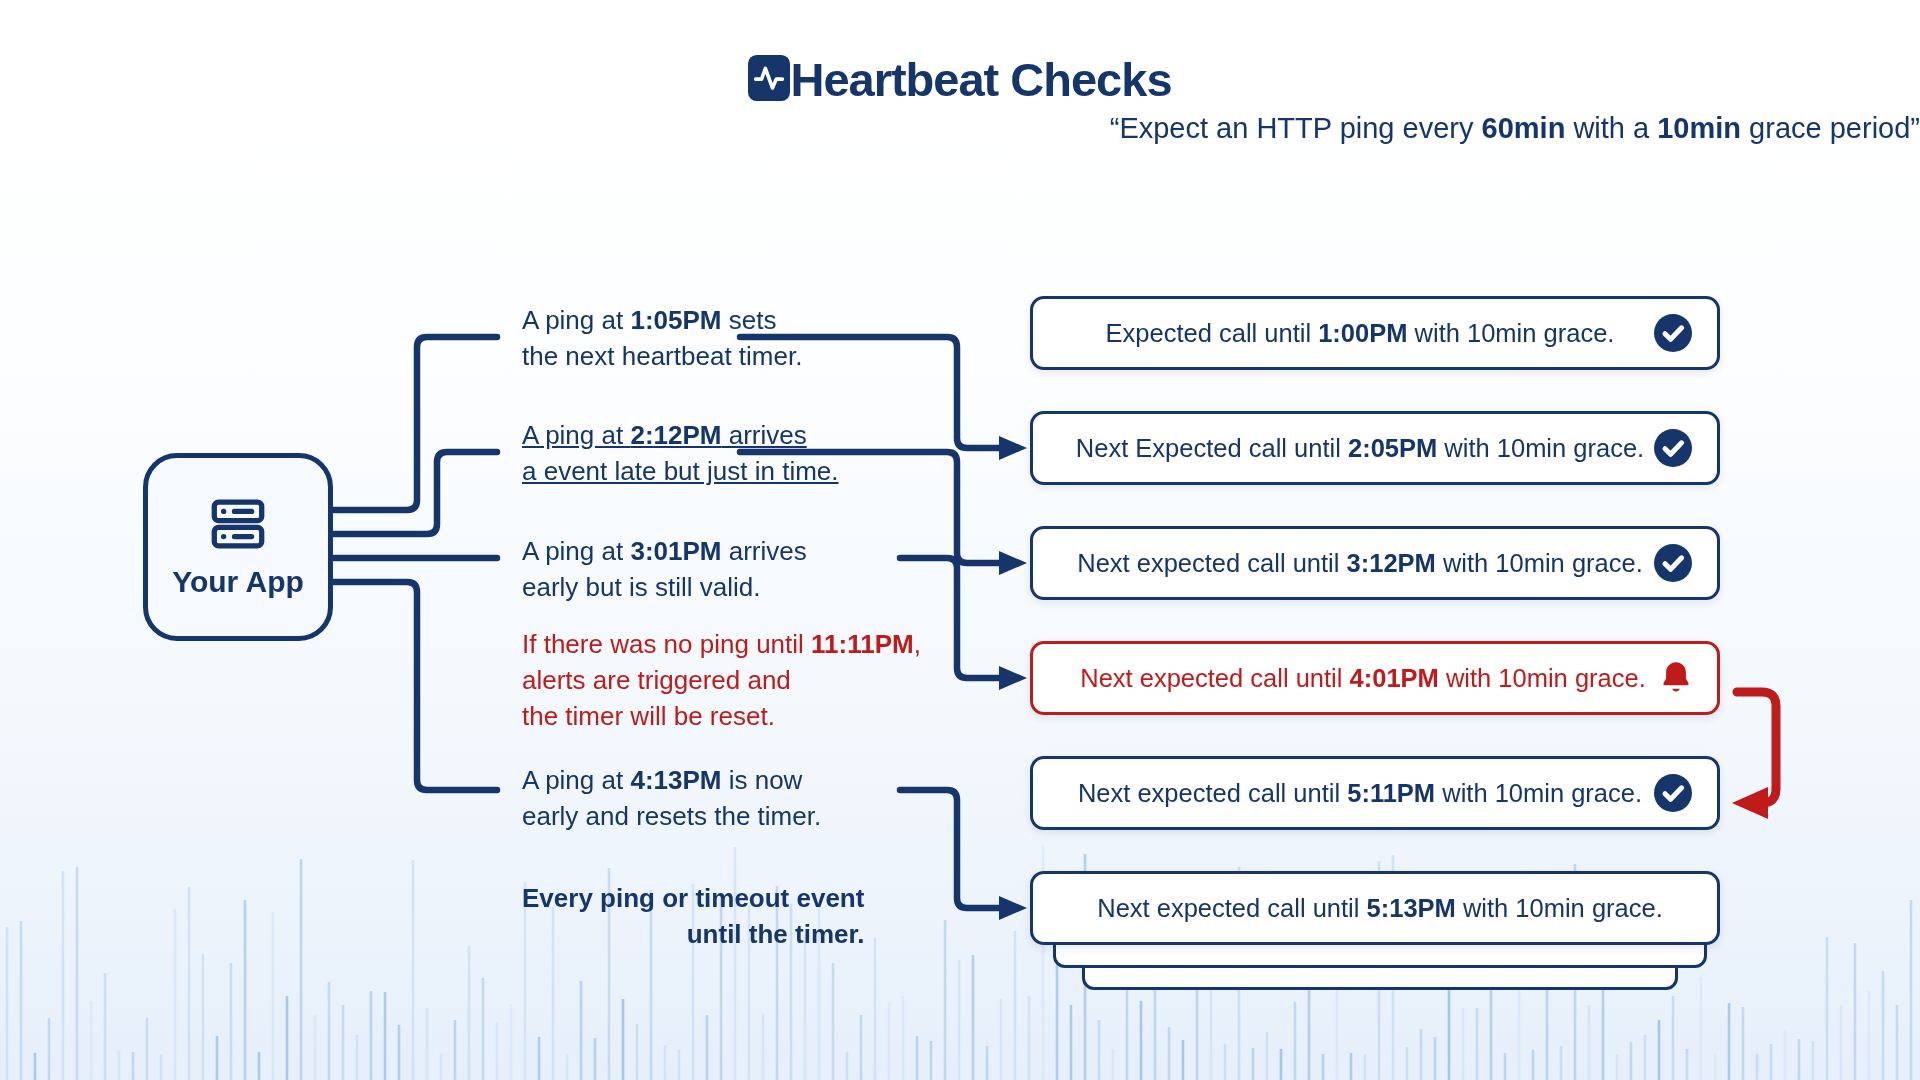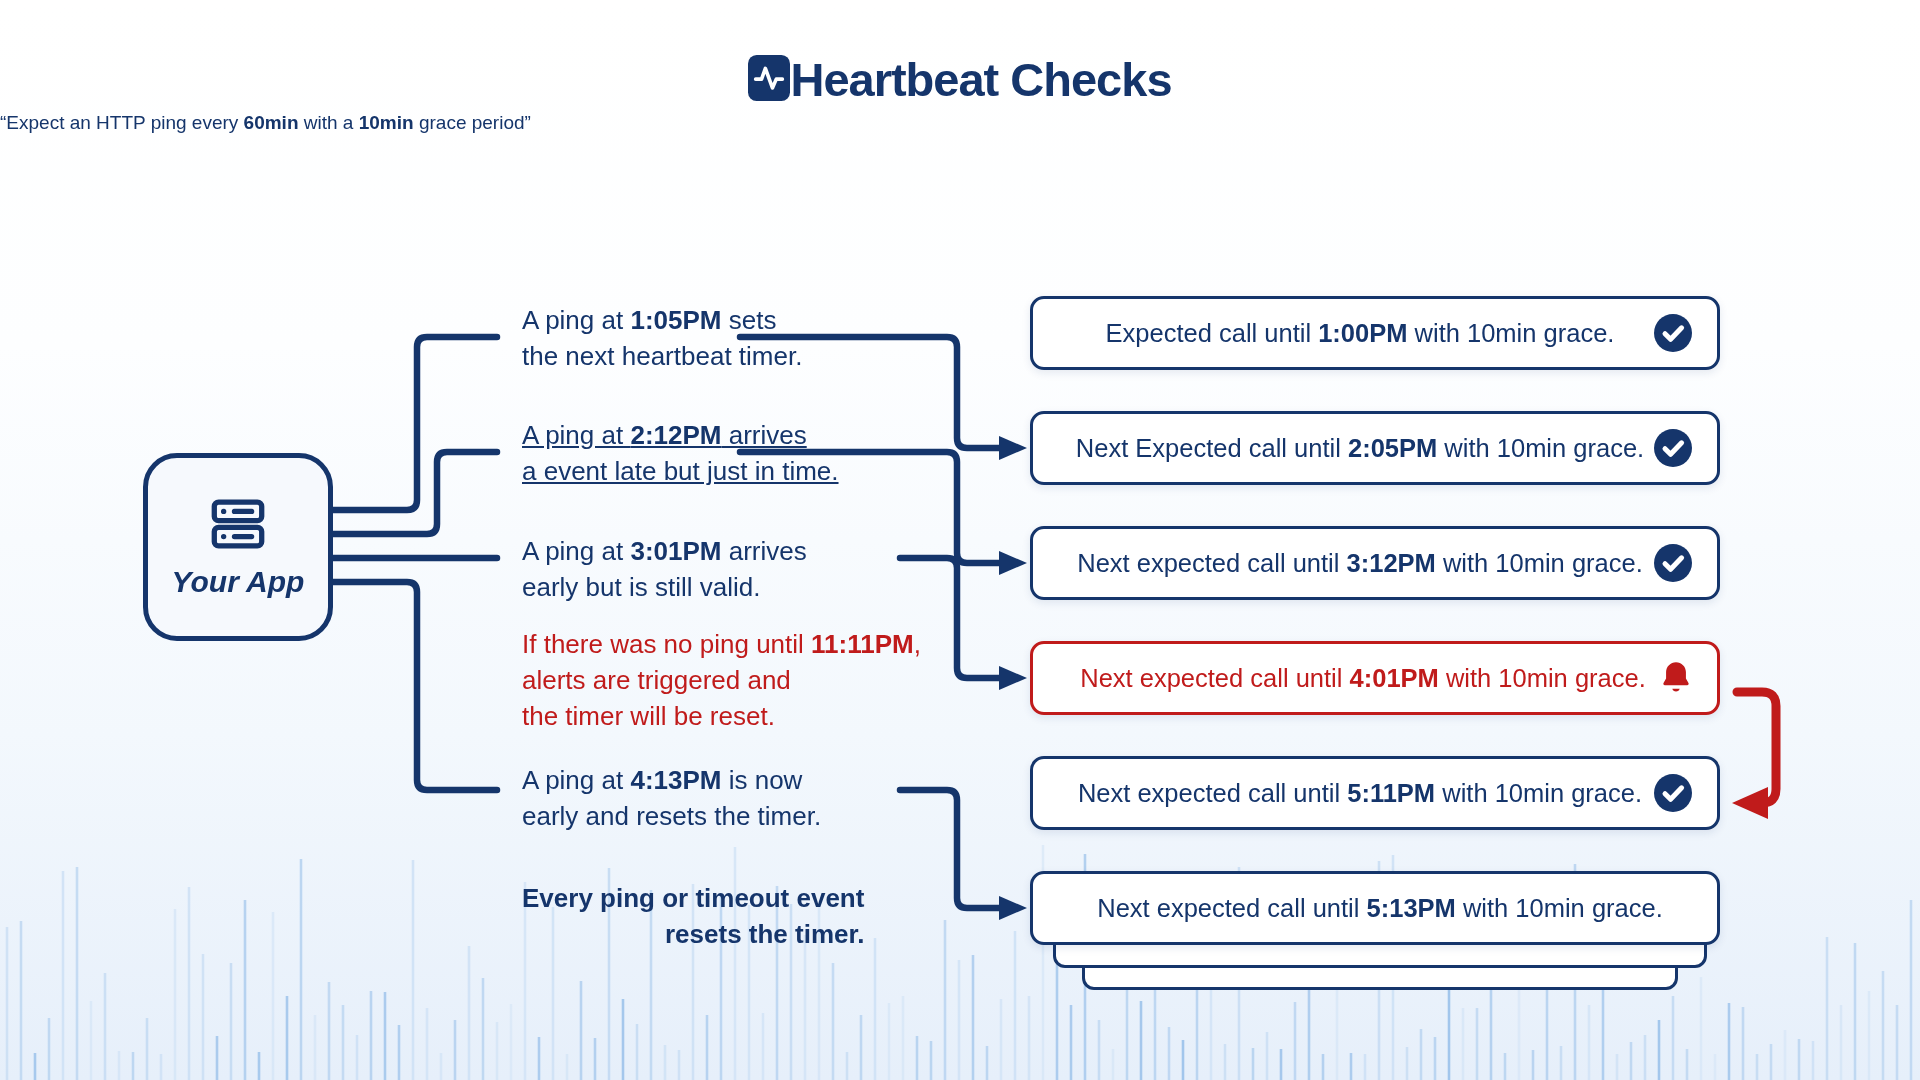--- a/index.html
+++ b/index.html
@@ -13,29 +13,29 @@
   #connectors{z-index:1;}
   .header{
     position:absolute;left:0;top:52px;width:100%;z-index:5;
     display:flex;align-items:center;justify-content:center;
   }
   .title{
     font-size:47px;font-weight:700;letter-spacing:-1px;margin:0;
   }
   .subtitle{
     position:absolute;left:0;top:112px;width:100%;z-index:5;
-    text-align:left;font-size:19px;margin:0;
+    text-align:right;font-size:29px;margin:0;
   }
   .subtitle .b{font-weight:700;}
   .app-box{
     position:absolute;left:143px;top:453px;width:190px;height:188px;z-index:4;
     box-sizing:border-box;border-radius:34px;
     display:flex;flex-direction:column;align-items:center;justify-content:center;gap:8px;
   }
-  .app-label{font-size:30px;font-weight:700;font-style:italic;}
+  .app-label{font-size:30px;font-weight:700;}
   .annotation{
     position:absolute;left:522px;z-index:5;
     font-size:26px;line-height:36px;
   }
   .annotation .b{font-weight:700;}
   .annotation.emphasis{font-weight:700;text-align:right;}
   .status-box{
     position:absolute;left:1030px;width:690px;height:74px;z-index:4;
     box-sizing:border-box;border-radius:14px;background:#fff;
     display:flex;align-items:center;padding:0 24px 0 34px;
@@ -248,21 +248,21 @@
         <div><span>If there was no ping until </span><span class="b">11:11PM</span><span>,</span></div>
         <div><span>alerts are triggered and</span></div>
         <div><span>the timer will be reset.</span></div>
       </div>
       <div class="annotation normal" style="top: 762px; color: rgb(21, 53, 107);">
         <div><span>A ping at </span><span class="b">4:13PM</span><span> is now</span></div>
         <div><span>early and resets the timer.</span></div>
       </div>
       <div class="annotation emphasis" style="top: 880px; color: rgb(21, 53, 107);">
         <div><span class="b">Every ping or timeout event</span></div>
-        <div><span class="b">resets the timer.</span></div>
+        <div><span class="b">until the timer.</span></div>
       </div>
     </div>
   <div id="boxes">
       <div class="status-box" style="top: 296px; border: 3.5px solid rgb(21, 53, 107); color: rgb(21, 53, 107); background: rgb(255, 255, 255);">
         <div class="box-text"><span>Expected call until </span><span class="b">1:00PM</span><span> with 10min grace.</span></div>
         <span class="box-icon">
           <svg width="40" height="40" viewBox="0 0 40 40">
             <circle cx="20" cy="20" r="19" fill="#15356B"></circle>
     <path d="M12 20.7l5.6 5.6L28.6 14.8" stroke="#fff" stroke-width="5" fill="none" stroke-linecap="round" stroke-linejoin="round"></path>
           </svg>

